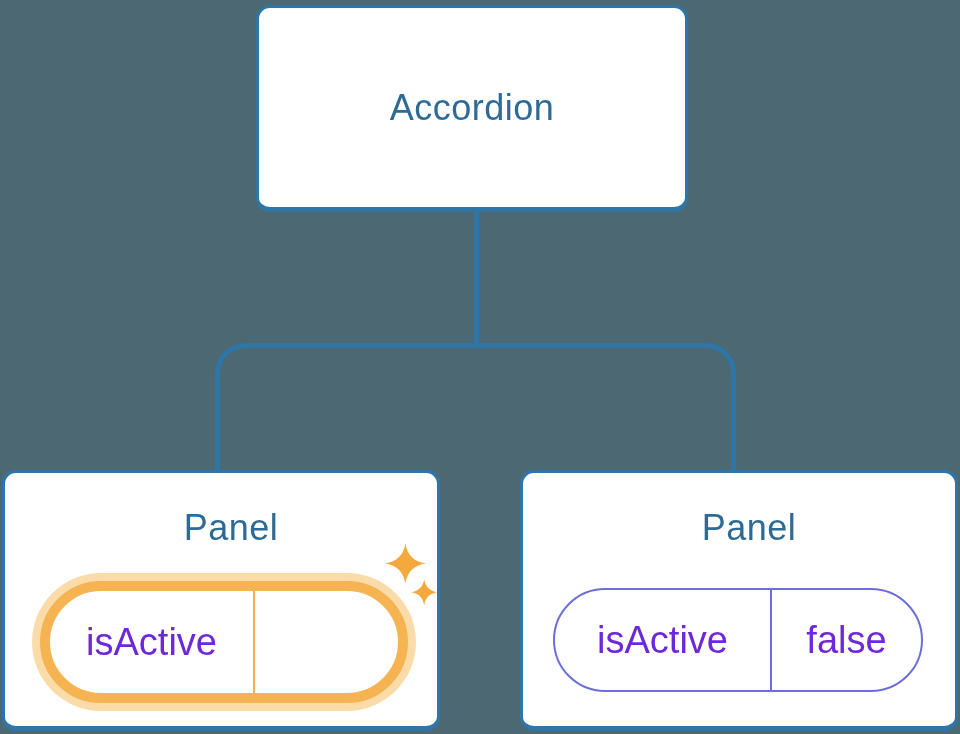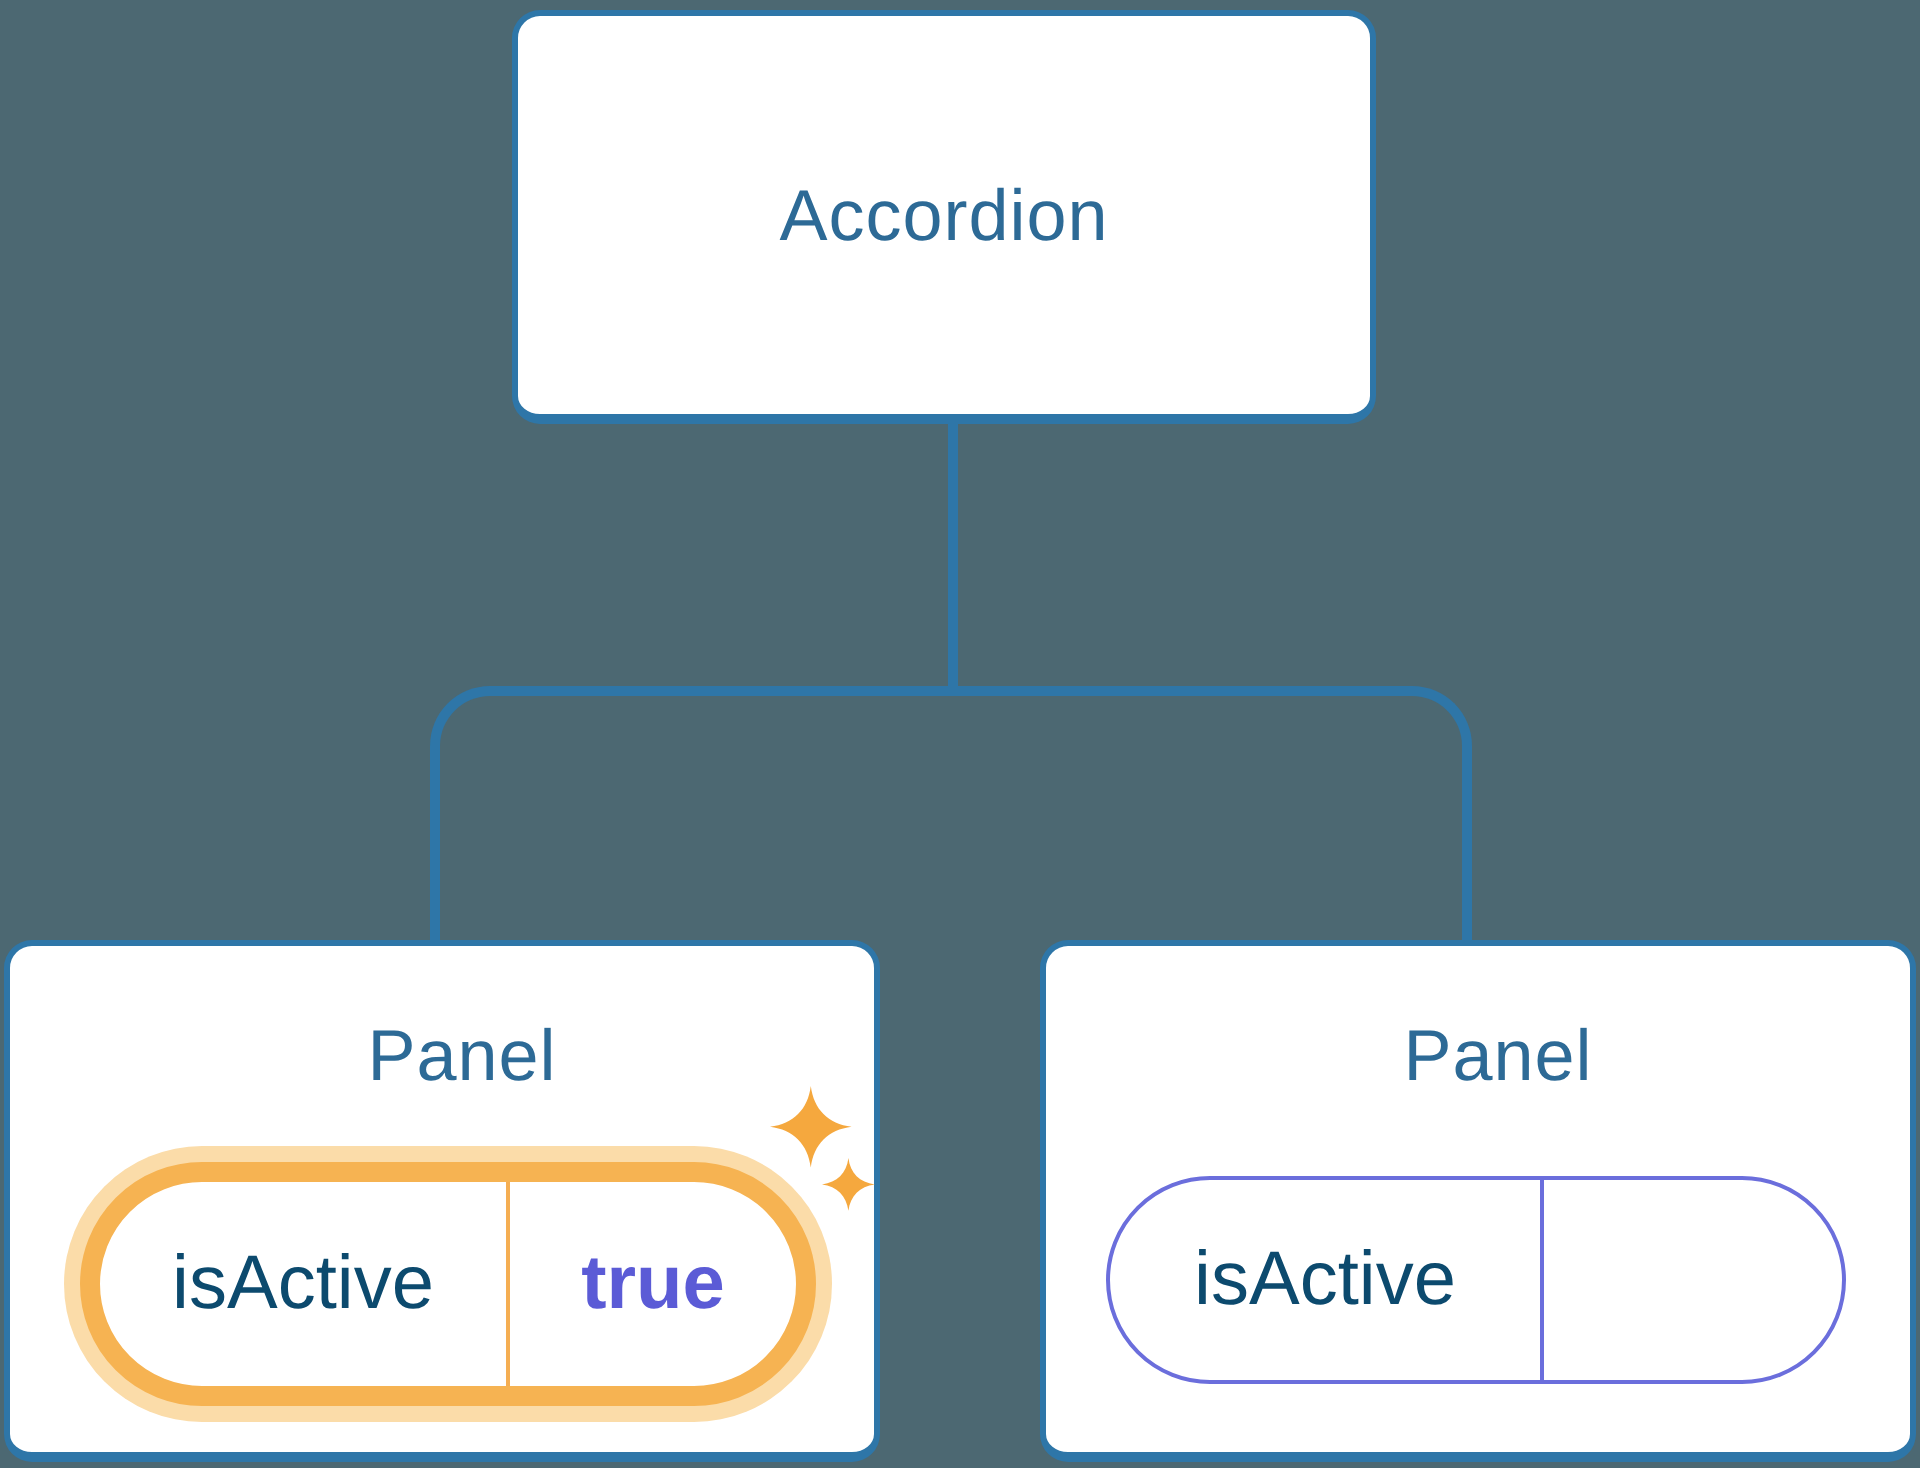--- a/index.html
+++ b/index.html
@@ -88,21 +88,21 @@
   .pill-inactive .pill-cell-key {
     flex: 0 0 215px;
     border-right: 2px solid #6B6EDC;
   }
   .pill-inactive .pill-cell-value { flex: 1; }
 
   .pill-cell-key, .pill-cell-value {
     display: flex; align-items: center; justify-content: center;
   }
   .state-key, .state-value {
-    font-size: 38px; color: #0c4a6e;
+    font-size: 38px; color: #6d28d9;
   }
 
   
   .sparkles {
     position: absolute;
     left: 384px; top: 541px;
     width: 58px; height: 66px;
   }
 </style>
 </head>
@@ -118,33 +118,33 @@
   <div class="branch"></div>
 
   <div class="node node-panel-left">
     <div class="panel-title">Panel</div>
   </div>
 
   <div class="pill pill-active">
     <div class="pill-cell-key">
       <span class="state-key">isActive</span>
     </div>
-    <div class="pill-cell-value">
-      <span class="state-value">true</span>
-    </div>
   </div>
 
   <svg class="sparkles" viewBox="0 0 58 66" xmlns="http://www.w3.org/2000/svg" aria-hidden="true">
     <path fill="#F5A83E" transform="translate(1,2) scale(1.70)" d="M12 0C12.86 6.86 17.14 11.14 24 12C17.14 12.86 12.86 17.14 12 24C11.14 17.14 6.86 12.86 0 12C6.86 11.14 11.14 6.86 12 0Z"></path>
     <path fill="#F5A83E" transform="translate(27,38) scale(1.10)" d="M12 0C12.86 6.86 17.14 11.14 24 12C17.14 12.86 12.86 17.14 12 24C11.14 17.14 6.86 12.86 0 12C6.86 11.14 11.14 6.86 12 0Z"></path>
   </svg>
 
   <div class="node node-panel-right">
     <div class="panel-title">Panel</div>
   </div>
 
   <div class="pill pill-inactive">
     <div class="pill-cell-key">
       <span class="state-key">isActive</span>
     </div>
+    <div class="pill-cell-value">
+      <span class="state-value">false</span>
+    </div>
   </div>
 
 </div>
 
 </body></html>

